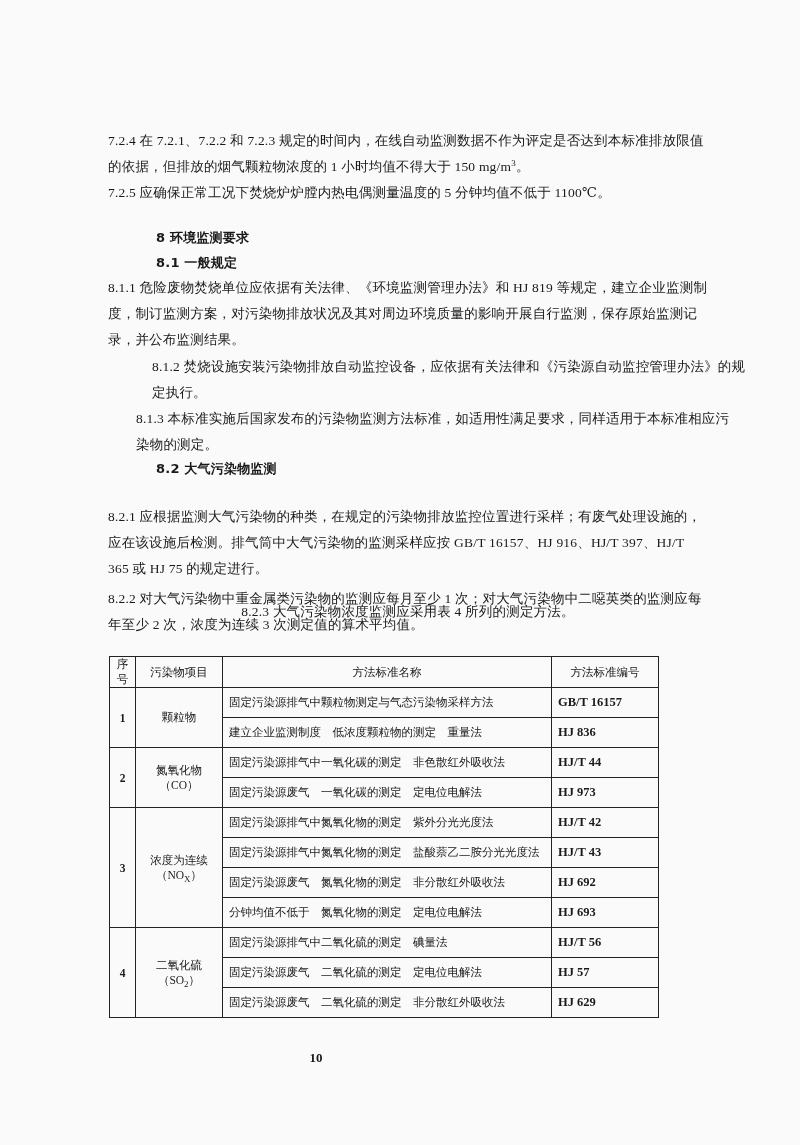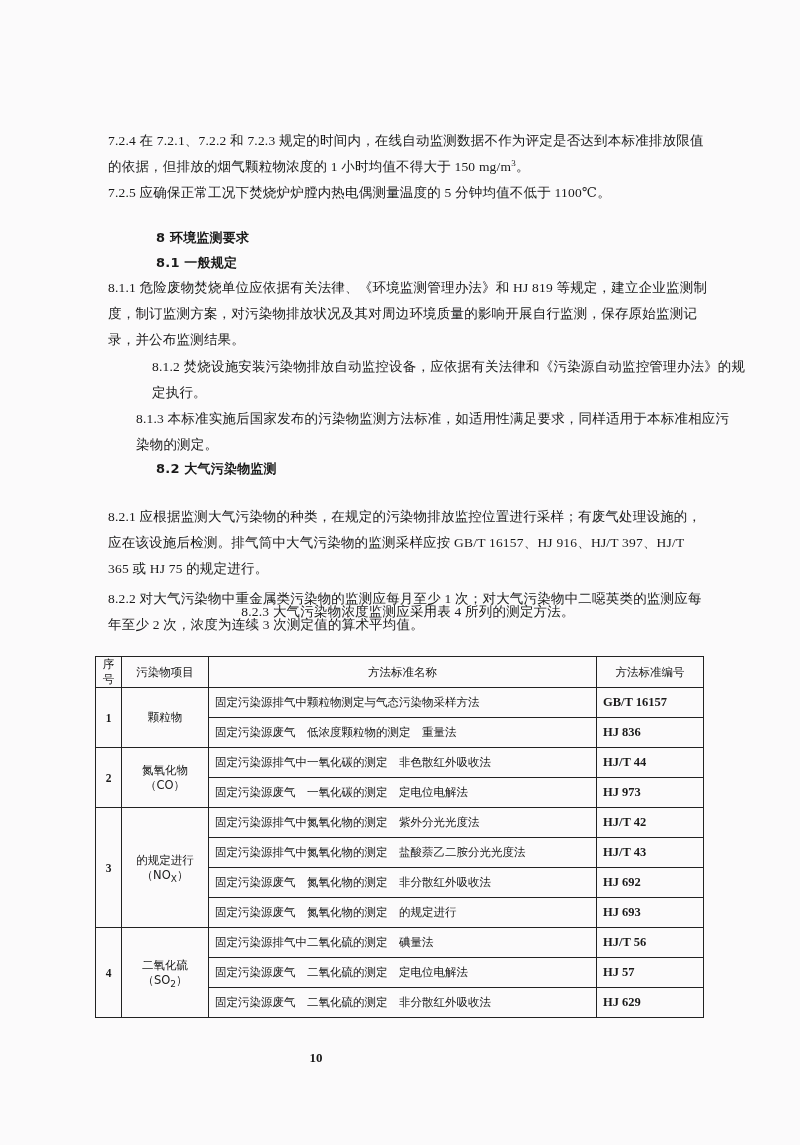--- a/index.html
+++ b/index.html
@@ -19,29 +19,29 @@
   .head { font-weight:bold; font-family:"DejaVu Sans","Liberation Sans",sans-serif; font-size:13px;margin-left:48px; }
   sup { font-size:9px; vertical-align:super; line-height:0; }
   sub { font-size:9px; vertical-align:sub; line-height:0; }
 
   .table-title {
     position:absolute; left:103px; width:609px; top:636px;
     text-align:center; font-size:13px; font-weight:bold;
     font-family:"DejaVu Sans","Liberation Sans",sans-serif;
   }
   table.std {
-    position:absolute; left:95px; top:656px; width:609px;
+    position:absolute; left:109px; top:656px; width:550px;
     border-collapse:collapse; font-size:11.5px;
     font-family:"DejaVu Sans","Liberation Sans",sans-serif;
   }
   table.std th, table.std td {
     border:1.4px solid #222; padding:0 6px; height:29px;
   }
   table.std th { font-weight:normal; text-align:center; height:30px; }
-  table.std td.c { text-align:center; }
+  table.std td.c { text-align:center;font-family:Liberation Serif, serif; }
   table.std td.no { font-weight:bold; font-family:"Liberation Serif",serif; }
   table.std td.code { font-family:"Liberation Serif",serif; font-weight:bold; font-size:12.5px;margin-top:46px; }
   .col-no { width:26px; }
   .col-item { width:87px; }
   .col-code { width:107px; }
   .page-number {
     position:absolute; left:0; width:632px; top:1050px; text-align:center;
     font-family:"Liberation Serif",serif; font-weight:bold; font-size:13px;
   }
 </style>
@@ -85,49 +85,49 @@
       </tr>
     </thead>
     <tbody id="tbody">
         <tr>
           <td class="c no" rowspan="2">1</td>
           <td class="c" rowspan="2"><span>颗粒物</span></td>
           <td>固定污染源排气中颗粒物测定与气态污染物采样方法</td>
           <td class="code">GB/T 16157</td>
         </tr>
         <tr>
-          <td>固定污染源废气　低浓度颗粒物的测定　重量法</td>
+          <td>建立企业监测制度　低浓度颗粒物的测定　重量法</td>
           <td class="code">HJ 836</td>
         </tr>
         <tr>
           <td class="c no" rowspan="2">2</td>
           <td class="c" rowspan="2"><span>氮氧化物（CO）</span></td>
           <td>固定污染源排气中一氧化碳的测定　非色散红外吸收法</td>
           <td class="code">HJ/T 44</td>
         </tr>
         <tr>
           <td>固定污染源废气　一氧化碳的测定　定电位电解法</td>
           <td class="code">HJ 973</td>
         </tr>
         <tr>
           <td class="c no" rowspan="4">3</td>
-          <td class="c" rowspan="4"><span>的规定进行（NO</span><sub>X</sub><span>）</span></td>
+          <td class="c" rowspan="4"><span>浓度为连续（NO</span><sub>X</sub><span>）</span></td>
           <td>固定污染源排气中氮氧化物的测定　紫外分光光度法</td>
           <td class="code">HJ/T 42</td>
         </tr>
         <tr>
           <td>固定污染源排气中氮氧化物的测定　盐酸萘乙二胺分光光度法</td>
           <td class="code">HJ/T 43</td>
         </tr>
         <tr>
           <td>固定污染源废气　氮氧化物的测定　非分散红外吸收法</td>
           <td class="code">HJ 692</td>
         </tr>
         <tr>
-          <td>固定污染源废气　氮氧化物的测定　的规定进行</td>
+          <td>分钟均值不低于　氮氧化物的测定　定电位电解法</td>
           <td class="code">HJ 693</td>
         </tr>
         <tr>
           <td class="c no" rowspan="3">4</td>
           <td class="c" rowspan="3"><span>二氧化硫（SO</span><sub>2</sub><span>）</span></td>
           <td>固定污染源排气中二氧化硫的测定　碘量法</td>
           <td class="code">HJ/T 56</td>
         </tr>
         <tr>
           <td>固定污染源废气　二氧化硫的测定　定电位电解法</td>

